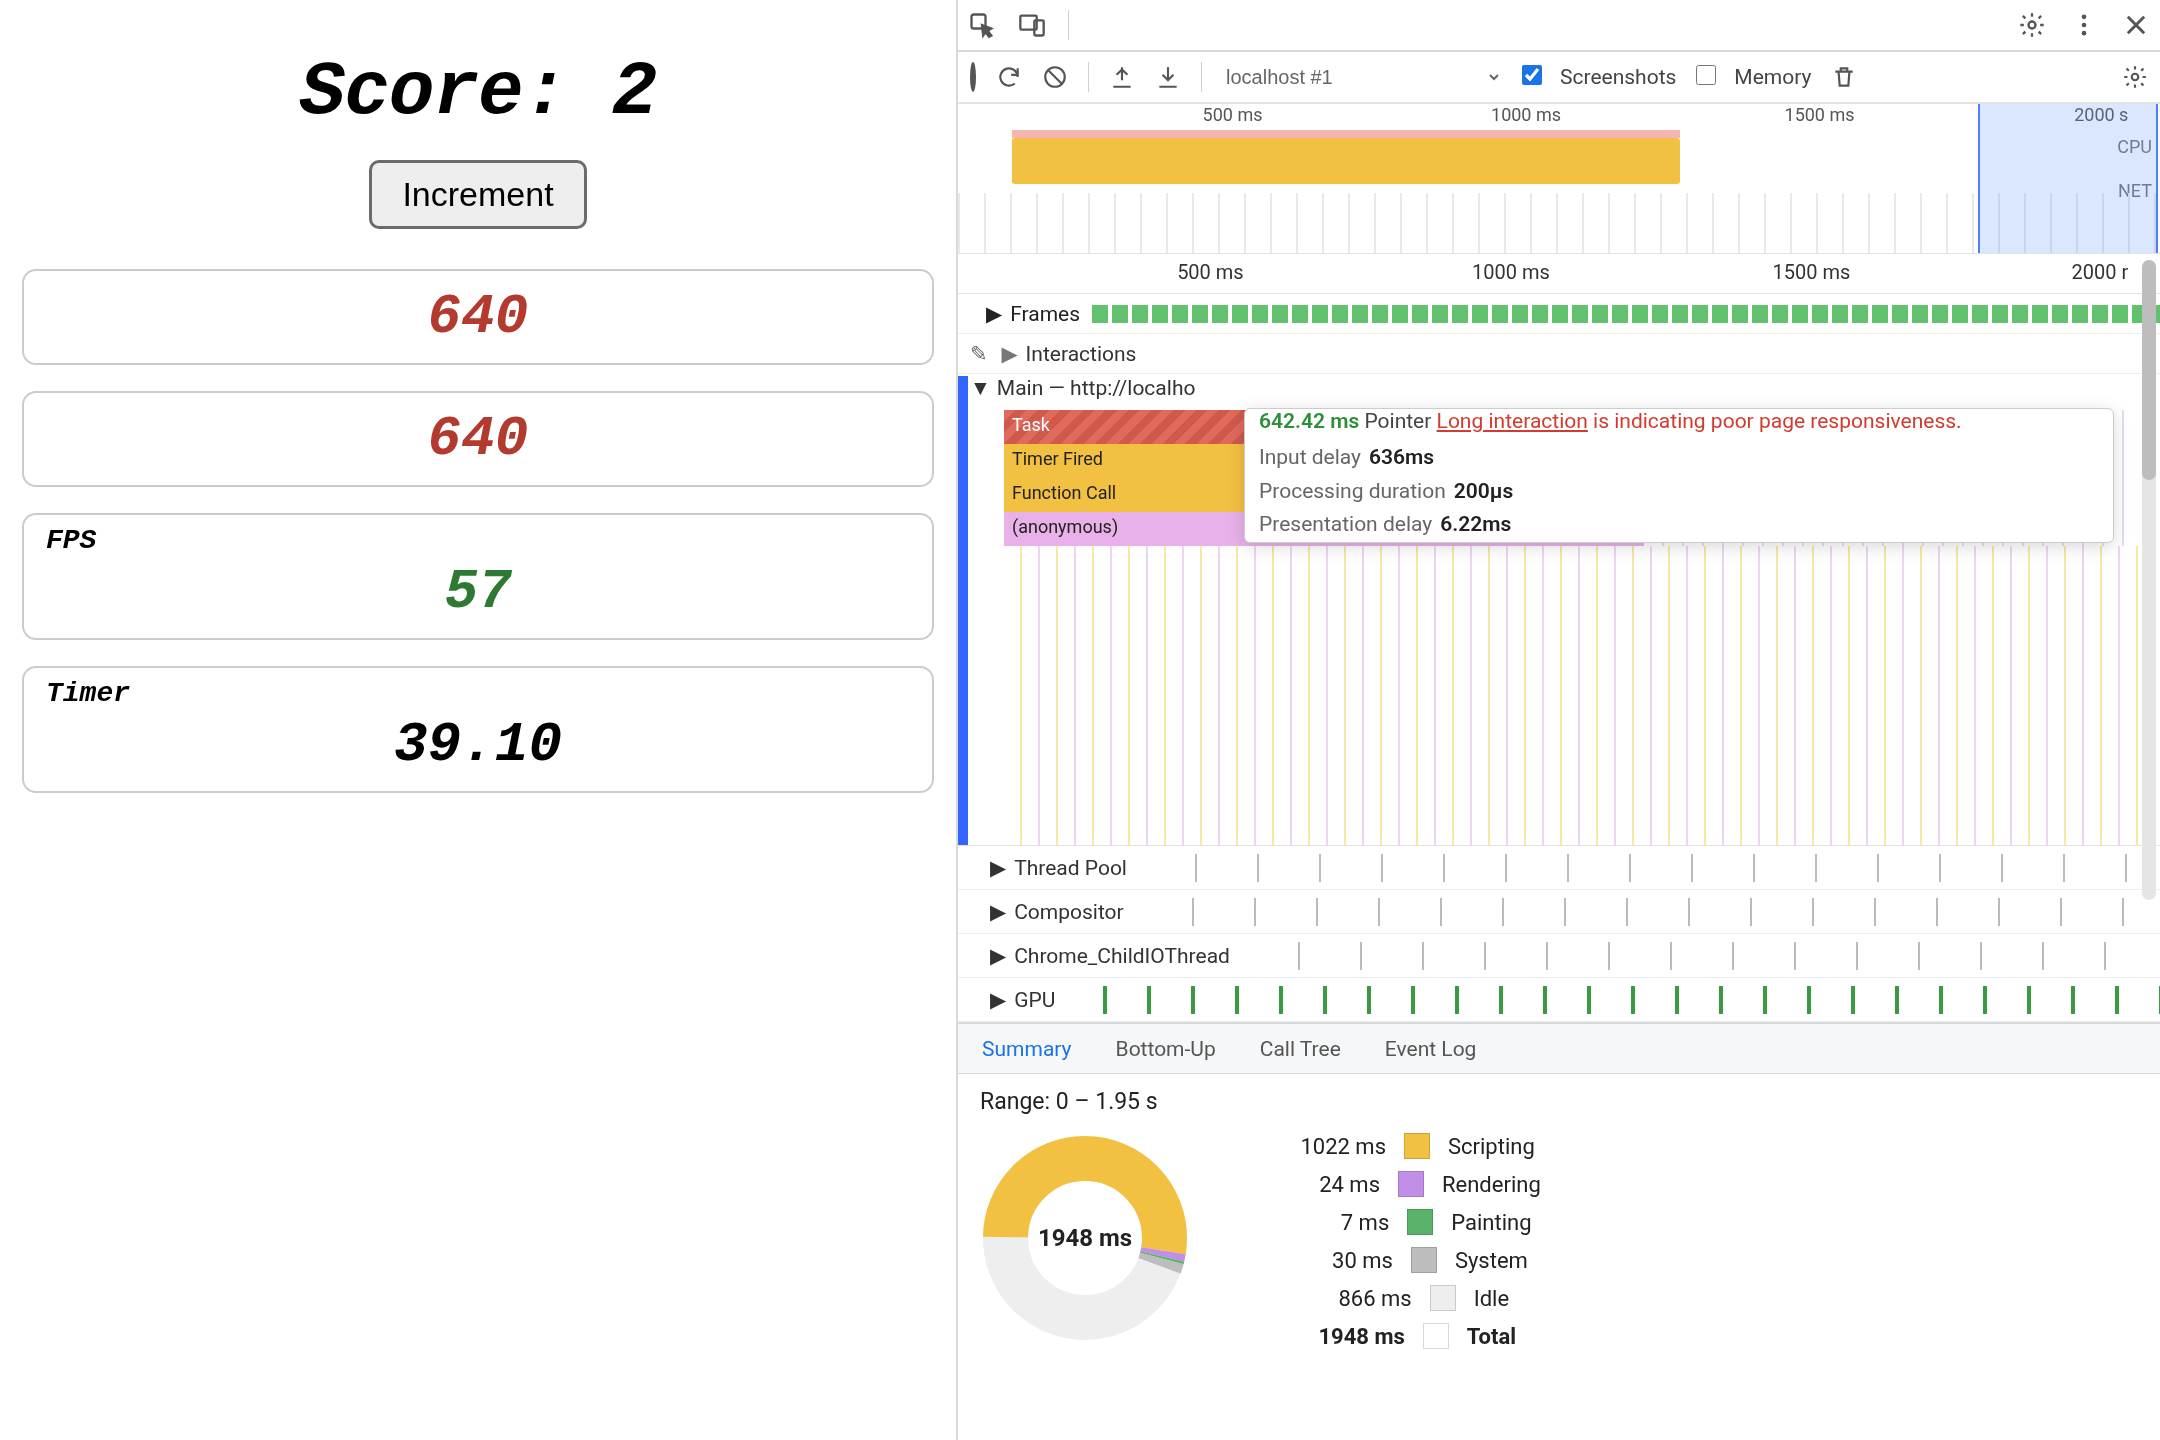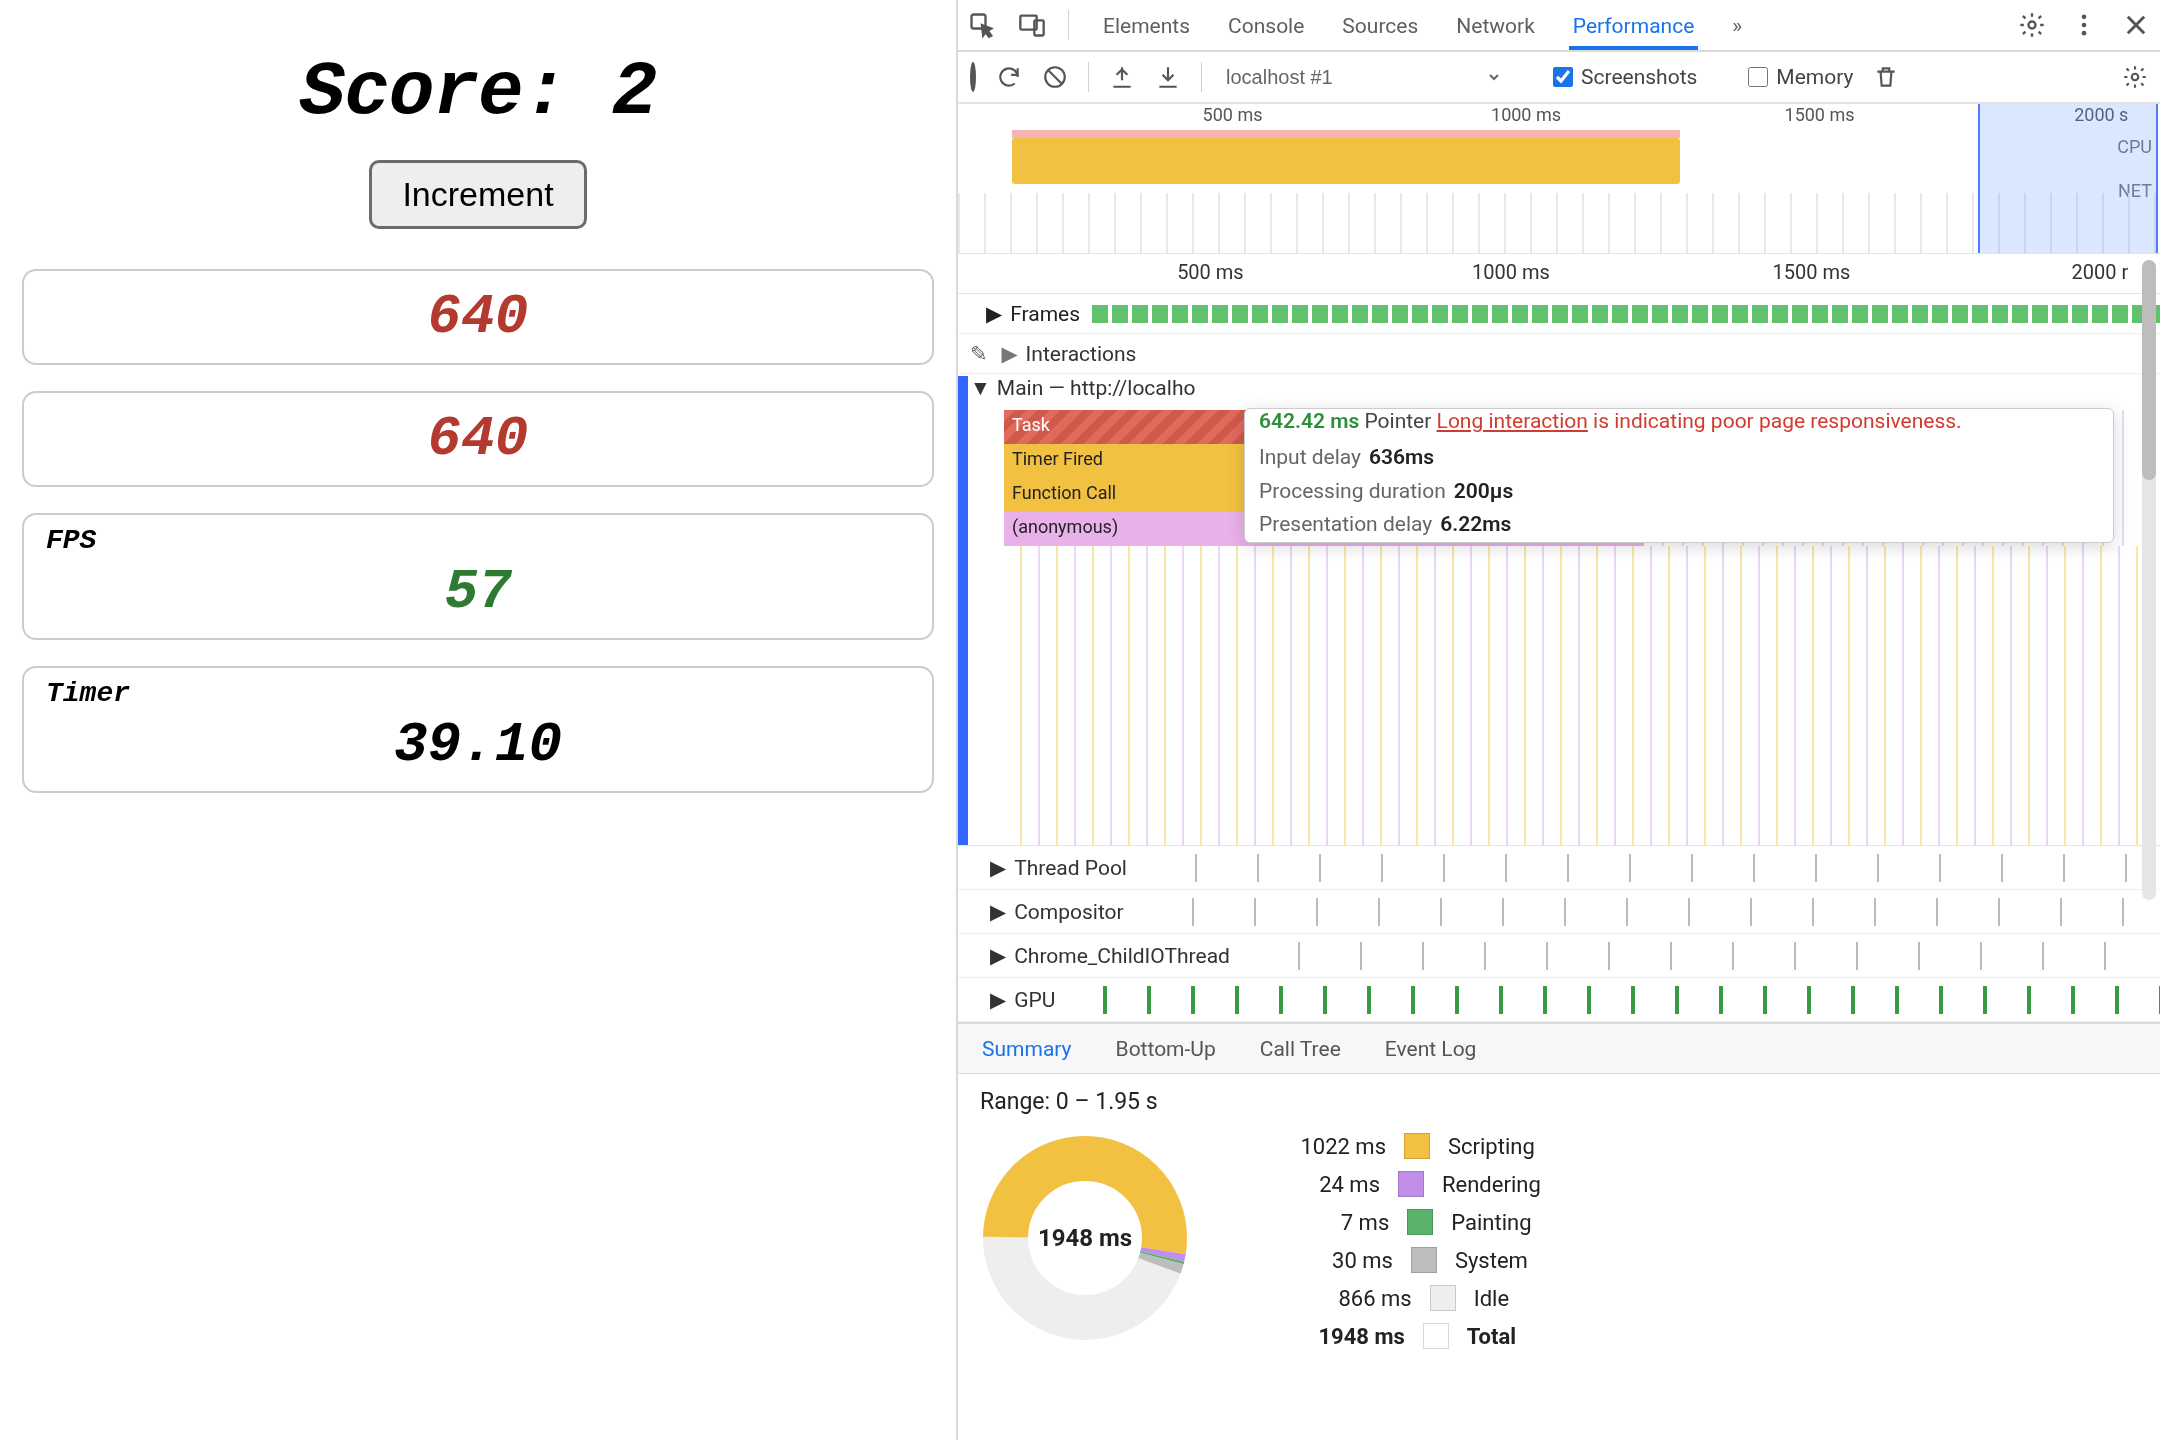--- a/index.html
+++ b/index.html
@@ -29,21 +29,21 @@
 .tabs .tab { color: #5f5f5f; padding: 10px 4px 8px 4px; position: relative; cursor: pointer; }
 .tabs .tab.active { color: #1a73e8; }
 .tabs .tab.active::after { content: ""; position: absolute; left: 0; right: 0; bottom: -4px; height: 4px; background: #1a73e8; }
 .tabs .tail { margin-left: auto; display: flex; gap: 24px; align-items: center; }
 
 
 .perfbar { display: flex; align-items: center; gap: 20px; height: 52px; border-bottom: 2px solid #e4e4e4; padding: 0 12px; color: #444; }
 .perfbar .sep { width: 1px; height: 30px; background: #d0d0d0; }
 .perfbar .rec { width: 22px; height: 22px; border: 3px solid #555; border-radius: 50%; }
 .perfbar select { font-size: 20px; color: #666; border: none; background: transparent; width: 280px; }
-.perfbar .cbx { display: flex; align-items: center; gap: 8px; margin-left: 31px; }
+.perfbar .cbx { display: flex; align-items: flex-start; gap: 18px; }
 .perfbar .gear { margin-left: auto; }
 .perfbar svg { width: 26px; height: 26px; }
 .perfbar input[type=checkbox]{ width:20px; height:20px; accent-color:#1a73e8; }
 
 
 .overview { height: 150px; border-bottom: 1px solid #e4e4e4; position: relative; background: #fff; }
 .ov-ruler { position: absolute; top: 0; left: 28px; right: 0; height: 24px; font-size: 18px; color: #555; }
 .ov-ruler span { position: absolute; transform: translateX(-50%); }
 .ov-cpu, .ov-net { position: absolute; right: 0; width: 88px; text-align: right; color: #777; font-size: 18px; padding-right: 8px; }
 .ov-cpu { top: 32px; } .ov-net { top: 76px; }
@@ -151,28 +151,20 @@
           <path d="M12 12l8 3-3 2 3 4-2 1-3-4-2 3z" fill="#555"></path>
         </svg>
     </span>
     <span class="ic">
       <svg viewBox="0 0 24 24" fill="none" stroke="#555" stroke-width="2">
           <rect x="2" y="4" width="14" height="12" rx="1"></rect>
           <rect x="14" y="8" width="8" height="13" rx="1"></rect>
         </svg>
     </span>
     <span class="sep" style="width:1px;height:30px;background:#d0d0d0;"></span>
-    <div class="tabset">
-      <div class="tab">Elements</div>
-      <div class="tab">Console</div>
-      <div class="tab">Sources</div>
-      <div class="tab">Network</div>
-      <div class="tab active">Performance</div>
-      <div class="tab">»</div>
-    </div>
     <div class="tail">
       <span class="ic">
         <svg viewBox="0 0 24 24" stroke="#555" stroke-width="2" fill="none">
             <circle cx="12" cy="12" r="3"></circle>
             <path d="M12 2v3M12 19v3M4.2 4.2l2.1 2.1M17.7 17.7l2.1 2.1M2 12h3M19 12h3M4.2 19.8l2.1-2.1M17.7 6.3l2.1-2.1"></path>
           </svg>
       </span>
       <span class="ic">
         <svg viewBox="0 0 24 24" fill="#555">
             <circle cx="12" cy="5" r="2"></circle>

